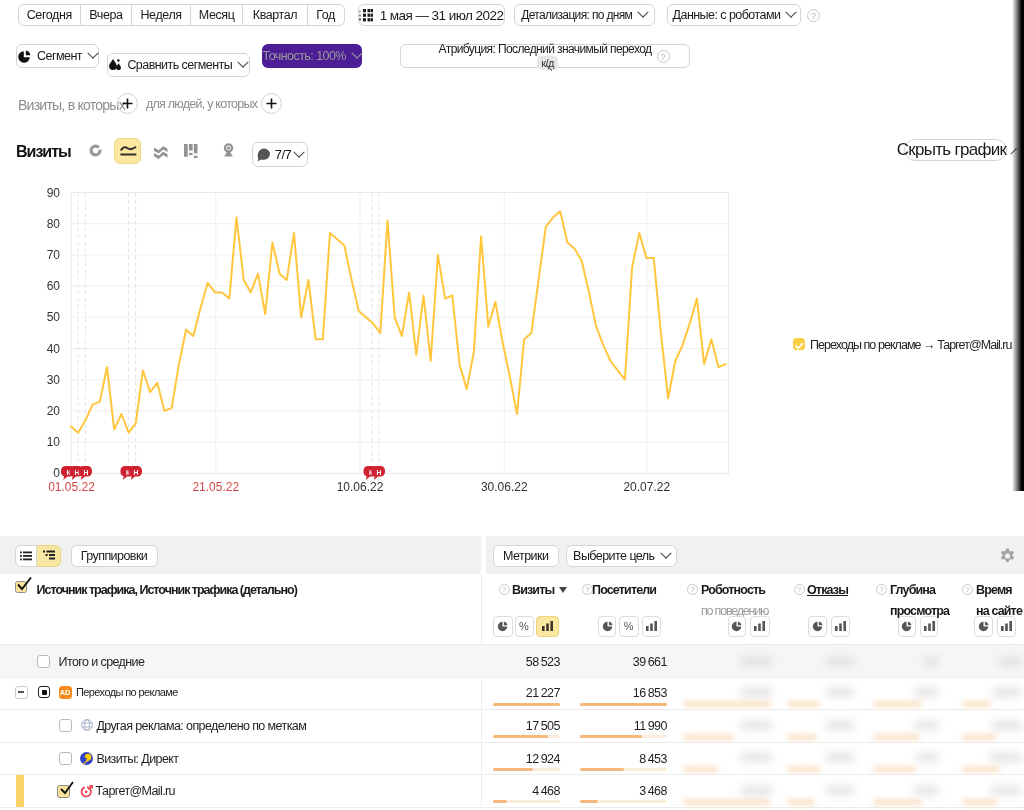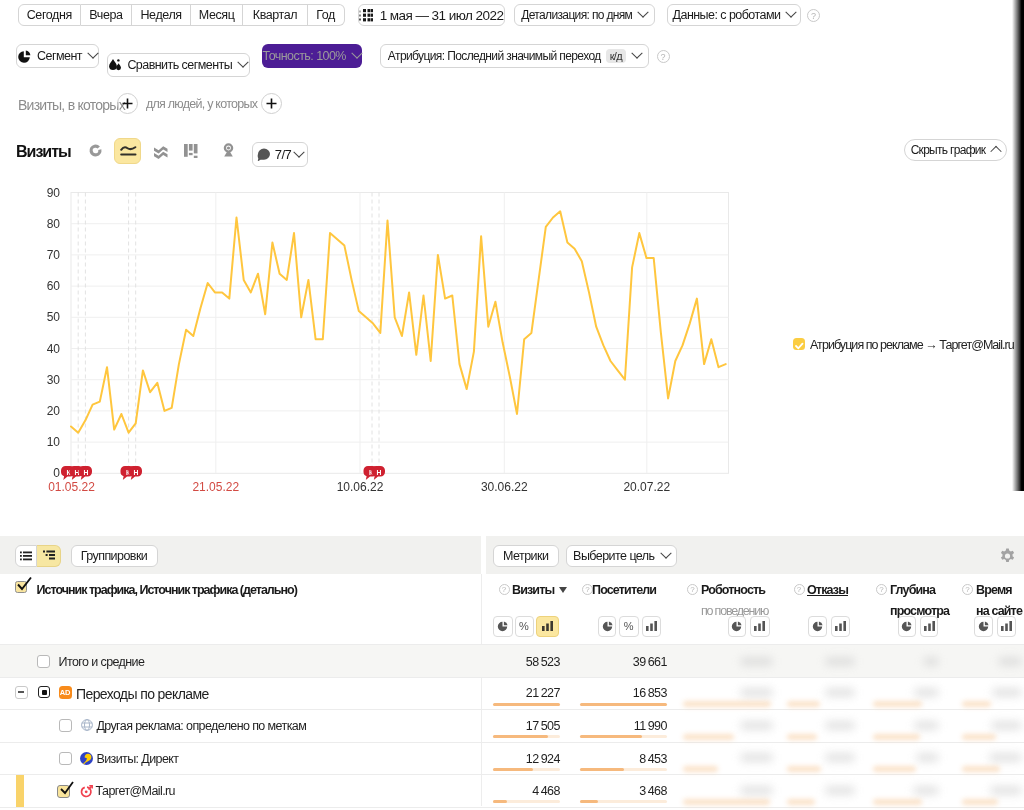--- a/index.html
+++ b/index.html
@@ -67,21 +67,21 @@
 </div>
 <div class="btn" style="left:107px; top:44px; width:142.5px; height:24px;margin-top:9px;">
   <svg width="13" height="14" viewBox="0 0 13 14" style="margin-right:5px;">
       <path d="M4 1 C5.5 3.6 7.9 5.9 7.9 8.4 A3.95 3.95 0 0 1 0.05 8.4 C0.05 5.9 2.5 3.6 4 1 Z" fill="#111"></path>
       <path d="M9.6 5.2 C10.5 6.8 12 8.3 12 9.8 A2.45 2.45 0 0 1 7.1 9.8 C7.1 8.3 8.7 6.8 9.6 5.2 Z" fill="#111"></path>
       <circle cx="9.4" cy="2.4" r="1.2" fill="#111"></circle>
     </svg>
   Сравнить сегменты<span class="chev"></span>
 </div>
 <div class="btn" style="left:261.5px; top:44px; width:100.5px; height:24px; background:#4c1d95; border:none; color:#9b9b9b;">Точность: 100%<span class="chev" style="border-color:#9b9b9b;"></span></div>
-<div class="btn" style="left:380px; top:44px; width:269px; height:24px; font-size:12px; letter-spacing:-0.6px;">Атрибуция: Последний значимый переход
+<div class="btn" style="left:400px; top:44px; width:290px; height:24px; font-size:12px; letter-spacing:-0.6px;flex-direction:column;">Атрибуция: Последний значимый переход
   <span style="background:#e7e7e7; border-radius:4px; font-size:11px; padding:1px 4px; margin-left:5px; color:#333;">к/д</span><span class="chev"></span>
 </div>
 <div class="qm" style="left:656.5px; top:50px;">?</div>
 
 <div class="abs gray" style="left:18px; top:97px; font-size:14px; letter-spacing:-0.75px;">Визиты, в которых</div>
 <div class="abs" style="left:117px; top:93px; width:21px; height:21px; border:1px solid #d0d0d0; border-radius:50%; display:flex; align-items:center; justify-content:center;">
     <svg width="11" height="11" viewBox="0 0 11 11">
       <path d="M5.5 0.5 V10.5 M0.5 5.5 H10.5" stroke="#111" stroke-width="1.6"></path>
     </svg>
   </div>
@@ -121,21 +121,21 @@
     <path d="M1.2 9.5 H15.5" stroke="#32302a" stroke-width="2" stroke-linecap="round"></path>
   </svg>
 <div class="btn" style="left:252px; top:142px; width:56px; height:25px;">
   <svg width="14" height="13" viewBox="0 0 14 13" style="margin-right:4px;">
       <path d="M7 0.5 a6 5.6 0 0 1 6 5.6 a6 5.6 0 0 1 -6 5.6 h-3.5 l-2.8 1.8 l0.6 -3.2 a6 5.6 0 0 1 -0.3 -4.2 a6 5.6 0 0 1 6 -5.6 Z" fill="#555"></path>
     </svg>
   <span style="font-size:13px;">7/7</span>
     <span class="chev" style="margin-left:4px;"></span>
 </div>
 
-<div class="btn" style="left:904px; top:139px; width:103px; height:22px; border-radius:11px; font-size:12px; letter-spacing:-0.7px;">Скрыть график<span class="chevup"></span></div>
+<div class="btn" style="left:904px; top:139px; width:103px; height:22px; border-radius:11px; font-size:17px; letter-spacing:-0.7px;">Скрыть график<span class="chevup"></span></div>
 
 <svg class="abs" style="left:0; top:180px;" width="780" height="330" viewBox="0 180 780 330">
 <rect x="71" y="192.5" width="657.5" height="280.8" fill="none" stroke="#e9e9e9" stroke-width="1"></rect>
 <line x1="71" y1="223.7" x2="728.5" y2="223.7" stroke="#efefef" stroke-width="1"></line>
 <line x1="71" y1="254.9" x2="728.5" y2="254.9" stroke="#efefef" stroke-width="1"></line>
 <line x1="71" y1="286.1" x2="728.5" y2="286.1" stroke="#efefef" stroke-width="1"></line>
 <line x1="71" y1="317.3" x2="728.5" y2="317.3" stroke="#efefef" stroke-width="1"></line>
 <line x1="71" y1="348.5" x2="728.5" y2="348.5" stroke="#efefef" stroke-width="1"></line>
 <line x1="71" y1="379.7" x2="728.5" y2="379.7" stroke="#efefef" stroke-width="1"></line>
 <line x1="71" y1="410.9" x2="728.5" y2="410.9" stroke="#efefef" stroke-width="1"></line>
@@ -192,21 +192,21 @@
     </g>
 <g transform="translate(379,0)">
       <path d="M-1.5 466 h3 a4.5 4.5 0 0 1 4.5 4.5 v1.5 a4.5 4.5 0 0 1 -4.5 4.5 h-2.5 l-4.2 3.6 l0.8 -3.9 a4.5 4.5 0 0 1 -3.1 -4.2 v-1.5 a4.5 4.5 0 0 1 4.5 -4.5 Z" fill="#cf2130"></path>
       <text x="0" y="474.8" font-size="6.8" font-weight="bold" fill="#fff" text-anchor="middle">Н</text>
     </g>
 </svg>
 
 <div class="abs" style="left:792.5px; top:338px; width:12.5px; height:12px; background:#fbcd42; border-radius:3.5px;"><svg width="12.5" height="12" viewBox="0 0 12.5 12">
       <path d="M3 6 L5.3 8.3 L9.5 3.7" stroke="#fff" stroke-width="1.8" fill="none" stroke-linecap="round"></path>
     </svg></div>
-<div class="abs" style="left:810px; top:337.5px; font-size:12.5px; letter-spacing:-0.95px; color:#222; white-space:nowrap;">Атрибуция по рекламе → Таргет@Mail.ru</div>
+<div class="abs" style="left:810px; top:337.5px; font-size:12.5px; letter-spacing:-0.95px; color:#222; white-space:nowrap;">Переходы по рекламе → Таргет@Mail.ru</div>
 
 <div class="abs" style="right:0; top:0; width:12px; height:491px; background:linear-gradient(90deg, rgba(0,0,0,0) 0%, rgba(0,0,0,0.55) 45%, #000 80%);"></div>
 
 <div class="abs" style="left:0; top:536px; width:481px; height:38px; background:#f1f1ef;"></div>
 <div class="abs" style="left:486px; top:536px; width:538px; height:38px; background:#f1f1ef;"></div>
 <div class="abs" style="left:15px; top:544.5px; width:46.5px; height:22.5px; display:flex;">
 <div style="width:22.3px; background:#fff; border:1px solid #d5d5d5; border-radius:6px 0 0 6px; display:flex; align-items:center; justify-content:center;">
 <svg width="12" height="10" viewBox="0 0 12 10">
         <g fill="#222">
           <rect x="0" y="0.5" width="1.8" height="1.8"></rect>
@@ -367,21 +367,21 @@
 <div class="abs" style="left:58.6px; top:654.5px; font-size:12.5px; letter-spacing:-0.6px; color:#1f1f1f;">Итого и средние</div>
 <div class="num" style="left:480px; top:654.5px; width:80px;">58 523</div>
 <div class="num" style="left:587px; top:654.5px; width:80px;">39 661</div>
 <div class="abs" style="left:15px; top:686px; width:12.5px; height:12.5px; border:1px solid #c9c9c9; border-radius:3px; display:flex; align-items:center; justify-content:center;">
     <div style="width:6px; height:1.6px; background:#555;"></div>
   </div>
 <div class="abs" style="left:38px; top:686px; width:12px; height:12px; border:1.4px solid #222; border-radius:3px; display:flex; align-items:center; justify-content:center;">
     <div style="width:5px; height:5px; background:#111; border-radius:1px;"></div>
   </div>
 <div class="abs" style="left:58.6px; top:685.7px; width:13px; height:13px; background:#f88b1b; border-radius:3.5px; color:#fff; font-size:7.5px; font-weight:bold; display:flex; align-items:center; justify-content:center;">AD</div>
-<div class="abs" style="left:76px; top:686px; font-size:14px; letter-spacing:-0.6px; color:#1f1f1f;">Переходы по рекламе</div>
+<div class="abs" style="left:76px; top:686px; font-size:11px; letter-spacing:-0.6px; color:#1f1f1f;">Переходы по рекламе</div>
 <div class="num" style="left:480px; top:686px; width:80px;">21 227</div>
 <div class="num" style="left:587px; top:686px; width:80px;">16 853</div>
 <div class="cell-bar" style="left:493.3px; top:702.8px; width:66.4px;"></div>
 <div class="cell-bar" style="left:579.9px; top:702.8px; width:87.1px;"></div>
 <div class="ck" style="left:59px; top:719px;"></div>
 <svg class="abs" style="left:80.7px; top:719px;" width="12" height="12" viewBox="0 0 12 12">
     <g stroke="#a9b6c9" fill="none" stroke-width="1">
       <circle cx="6" cy="6" r="5.4"></circle>
       <ellipse cx="6" cy="6" rx="2.5" ry="5.4"></ellipse>
       <path d="M0.8 4 h10.4 M0.8 8 h10.4"></path>

